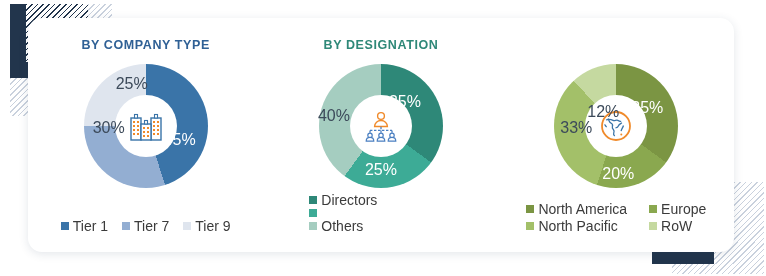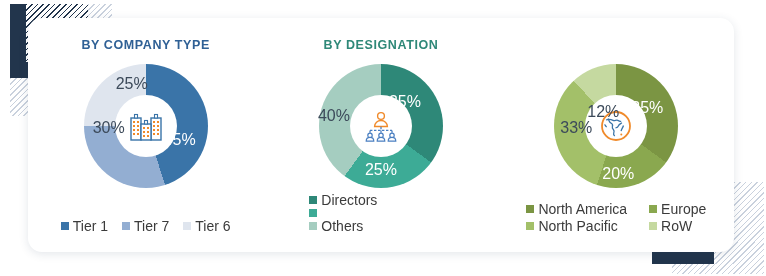--- a/index.html
+++ b/index.html
@@ -155,21 +155,21 @@
             <div class="legend-item">
               <span class="sw" style="background:#3a74a8"></span>
               <span>Tier 1</span>
             </div>
             <div class="legend-item">
               <span class="sw" style="background:#93aed2"></span>
               <span>Tier 7</span>
             </div>
             <div class="legend-item">
               <span class="sw" style="background:#dfe5ee"></span>
-              <span>Tier 6</span>
+              <span>Tier 9</span>
             </div>
           </div>
         </div>
       </div>
 
       <div class="panel">
         <div class="panel-title t-teal">BY DESIGNATION</div>
 
         <div class="donut-wrap">
           <div class="donut" id="donut1" style="background: conic-gradient(rgb(46, 136, 120) 0deg, rgb(46, 136, 120) 126deg, rgb(61, 171, 150) 126deg, rgb(61, 171, 150) 216deg, rgb(165, 205, 192) 216deg, rgb(165, 205, 192) 360deg);"></div>

